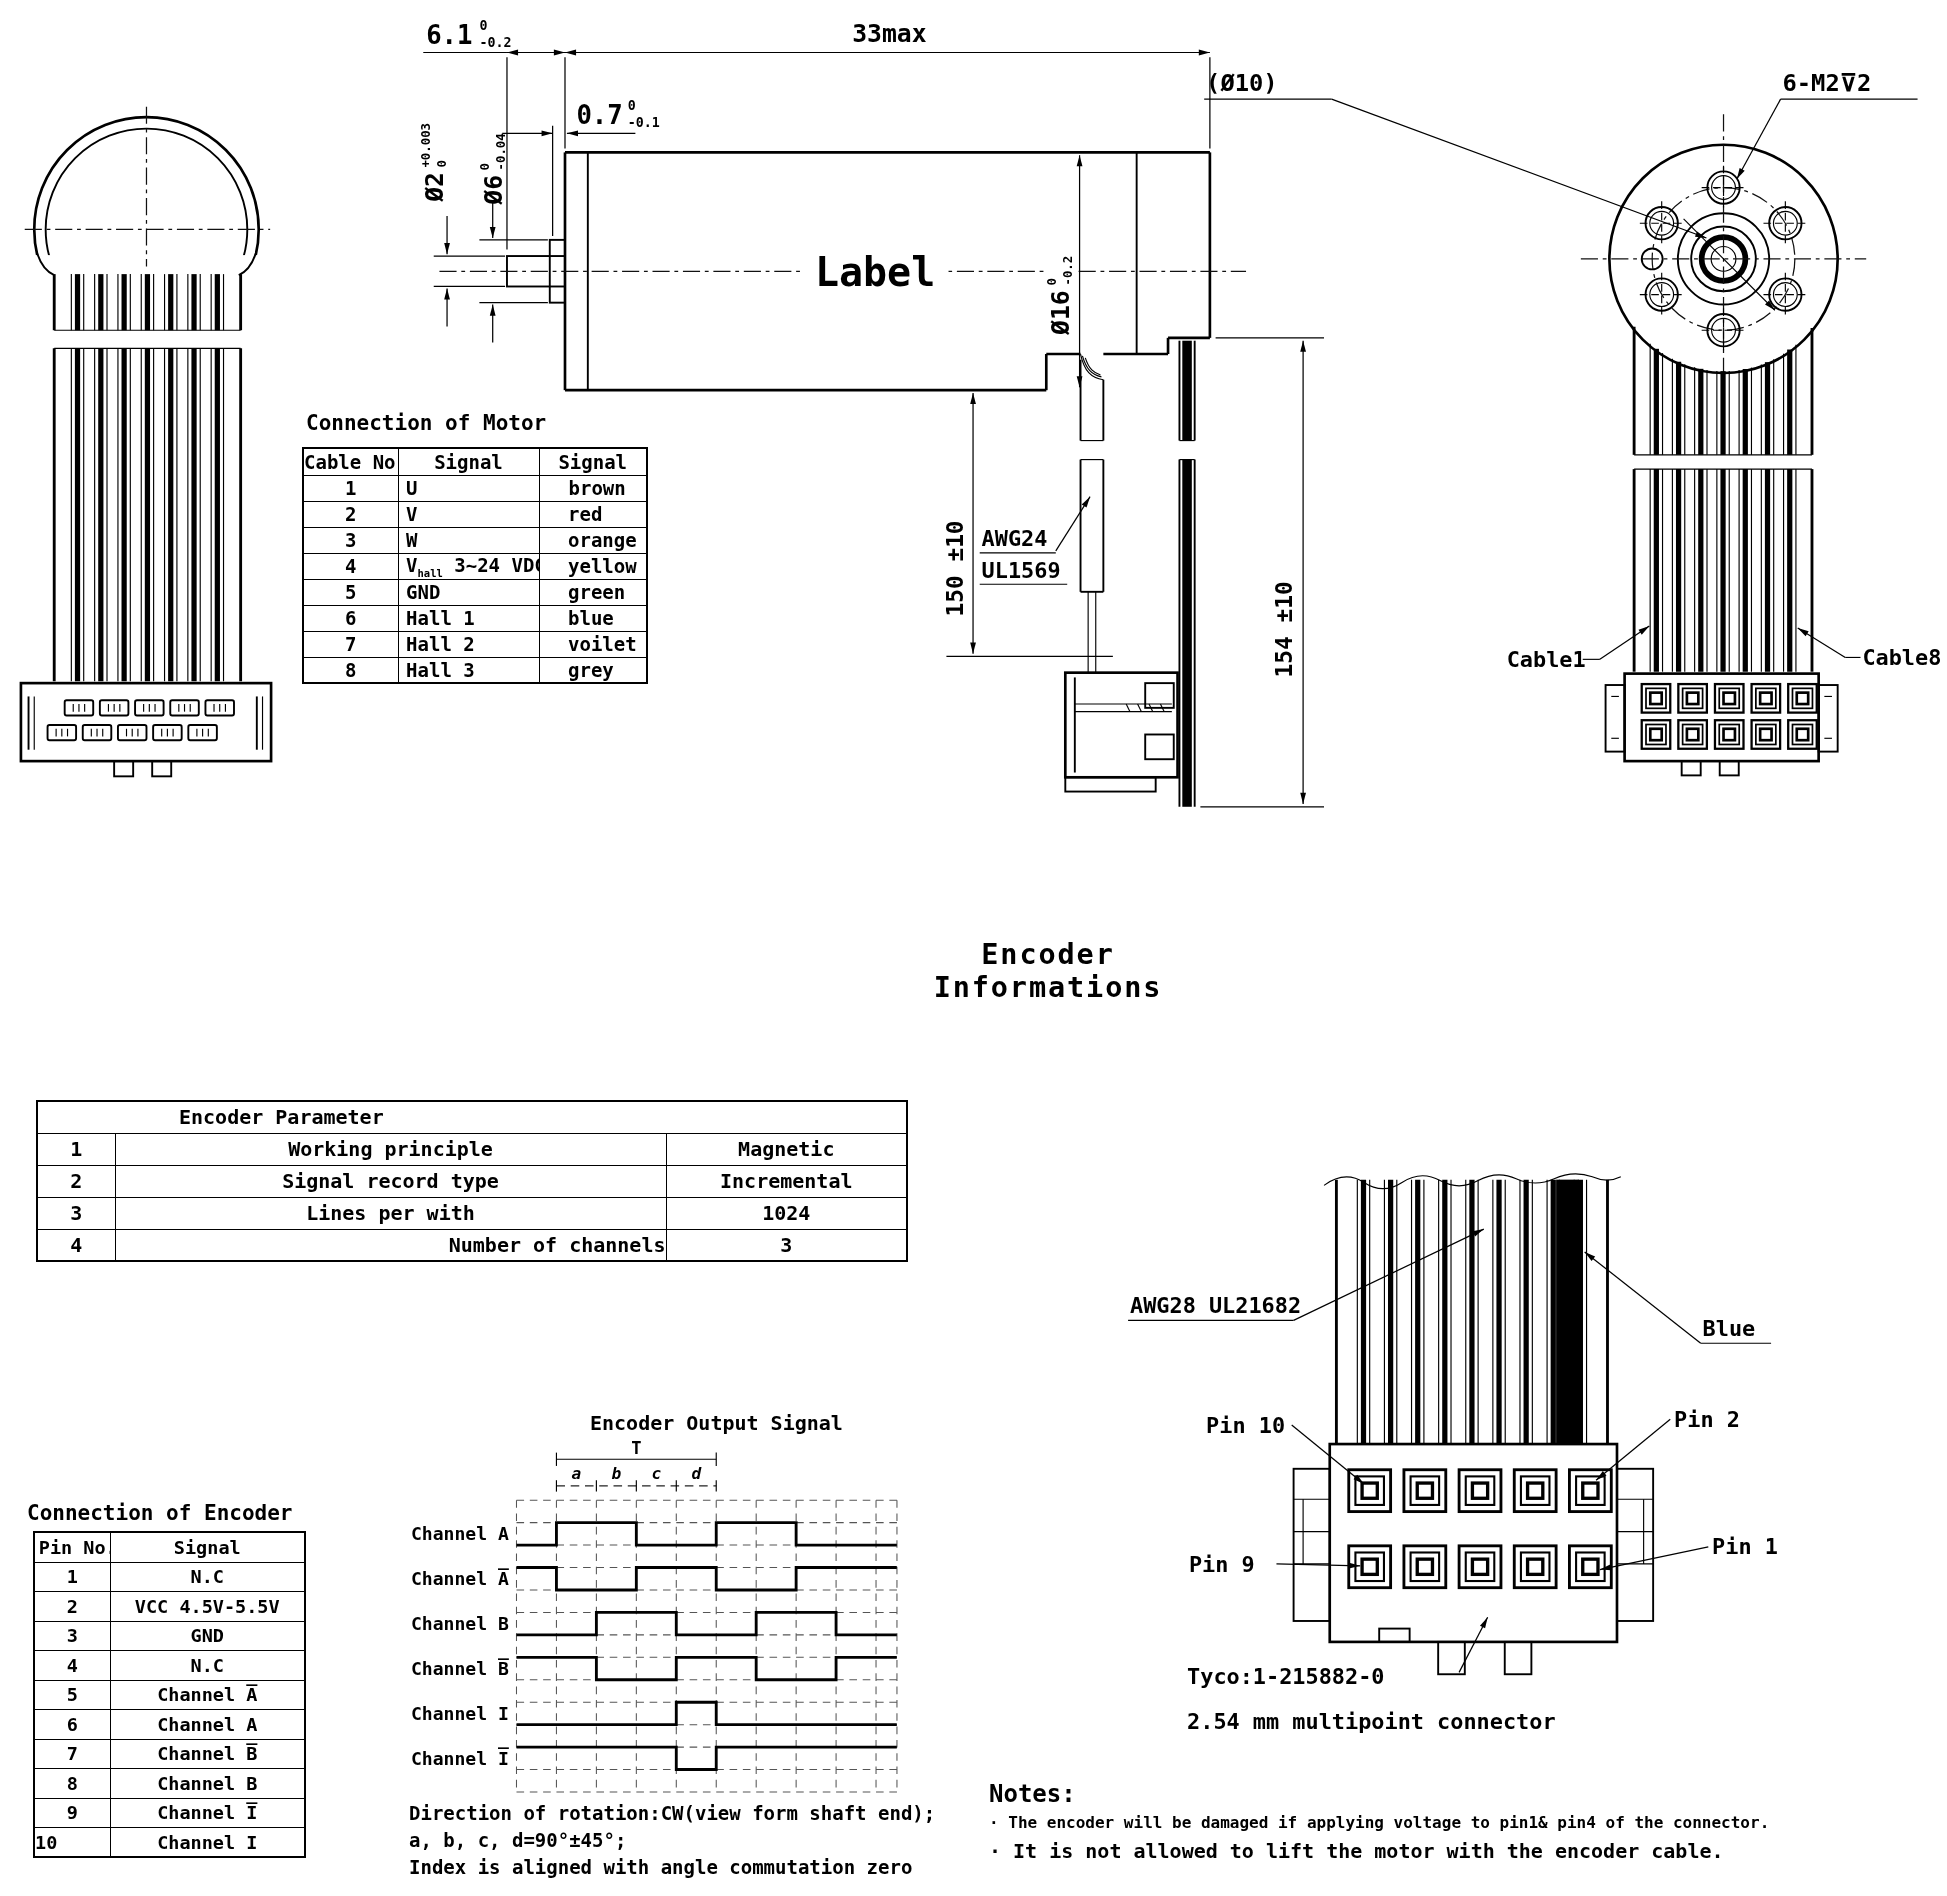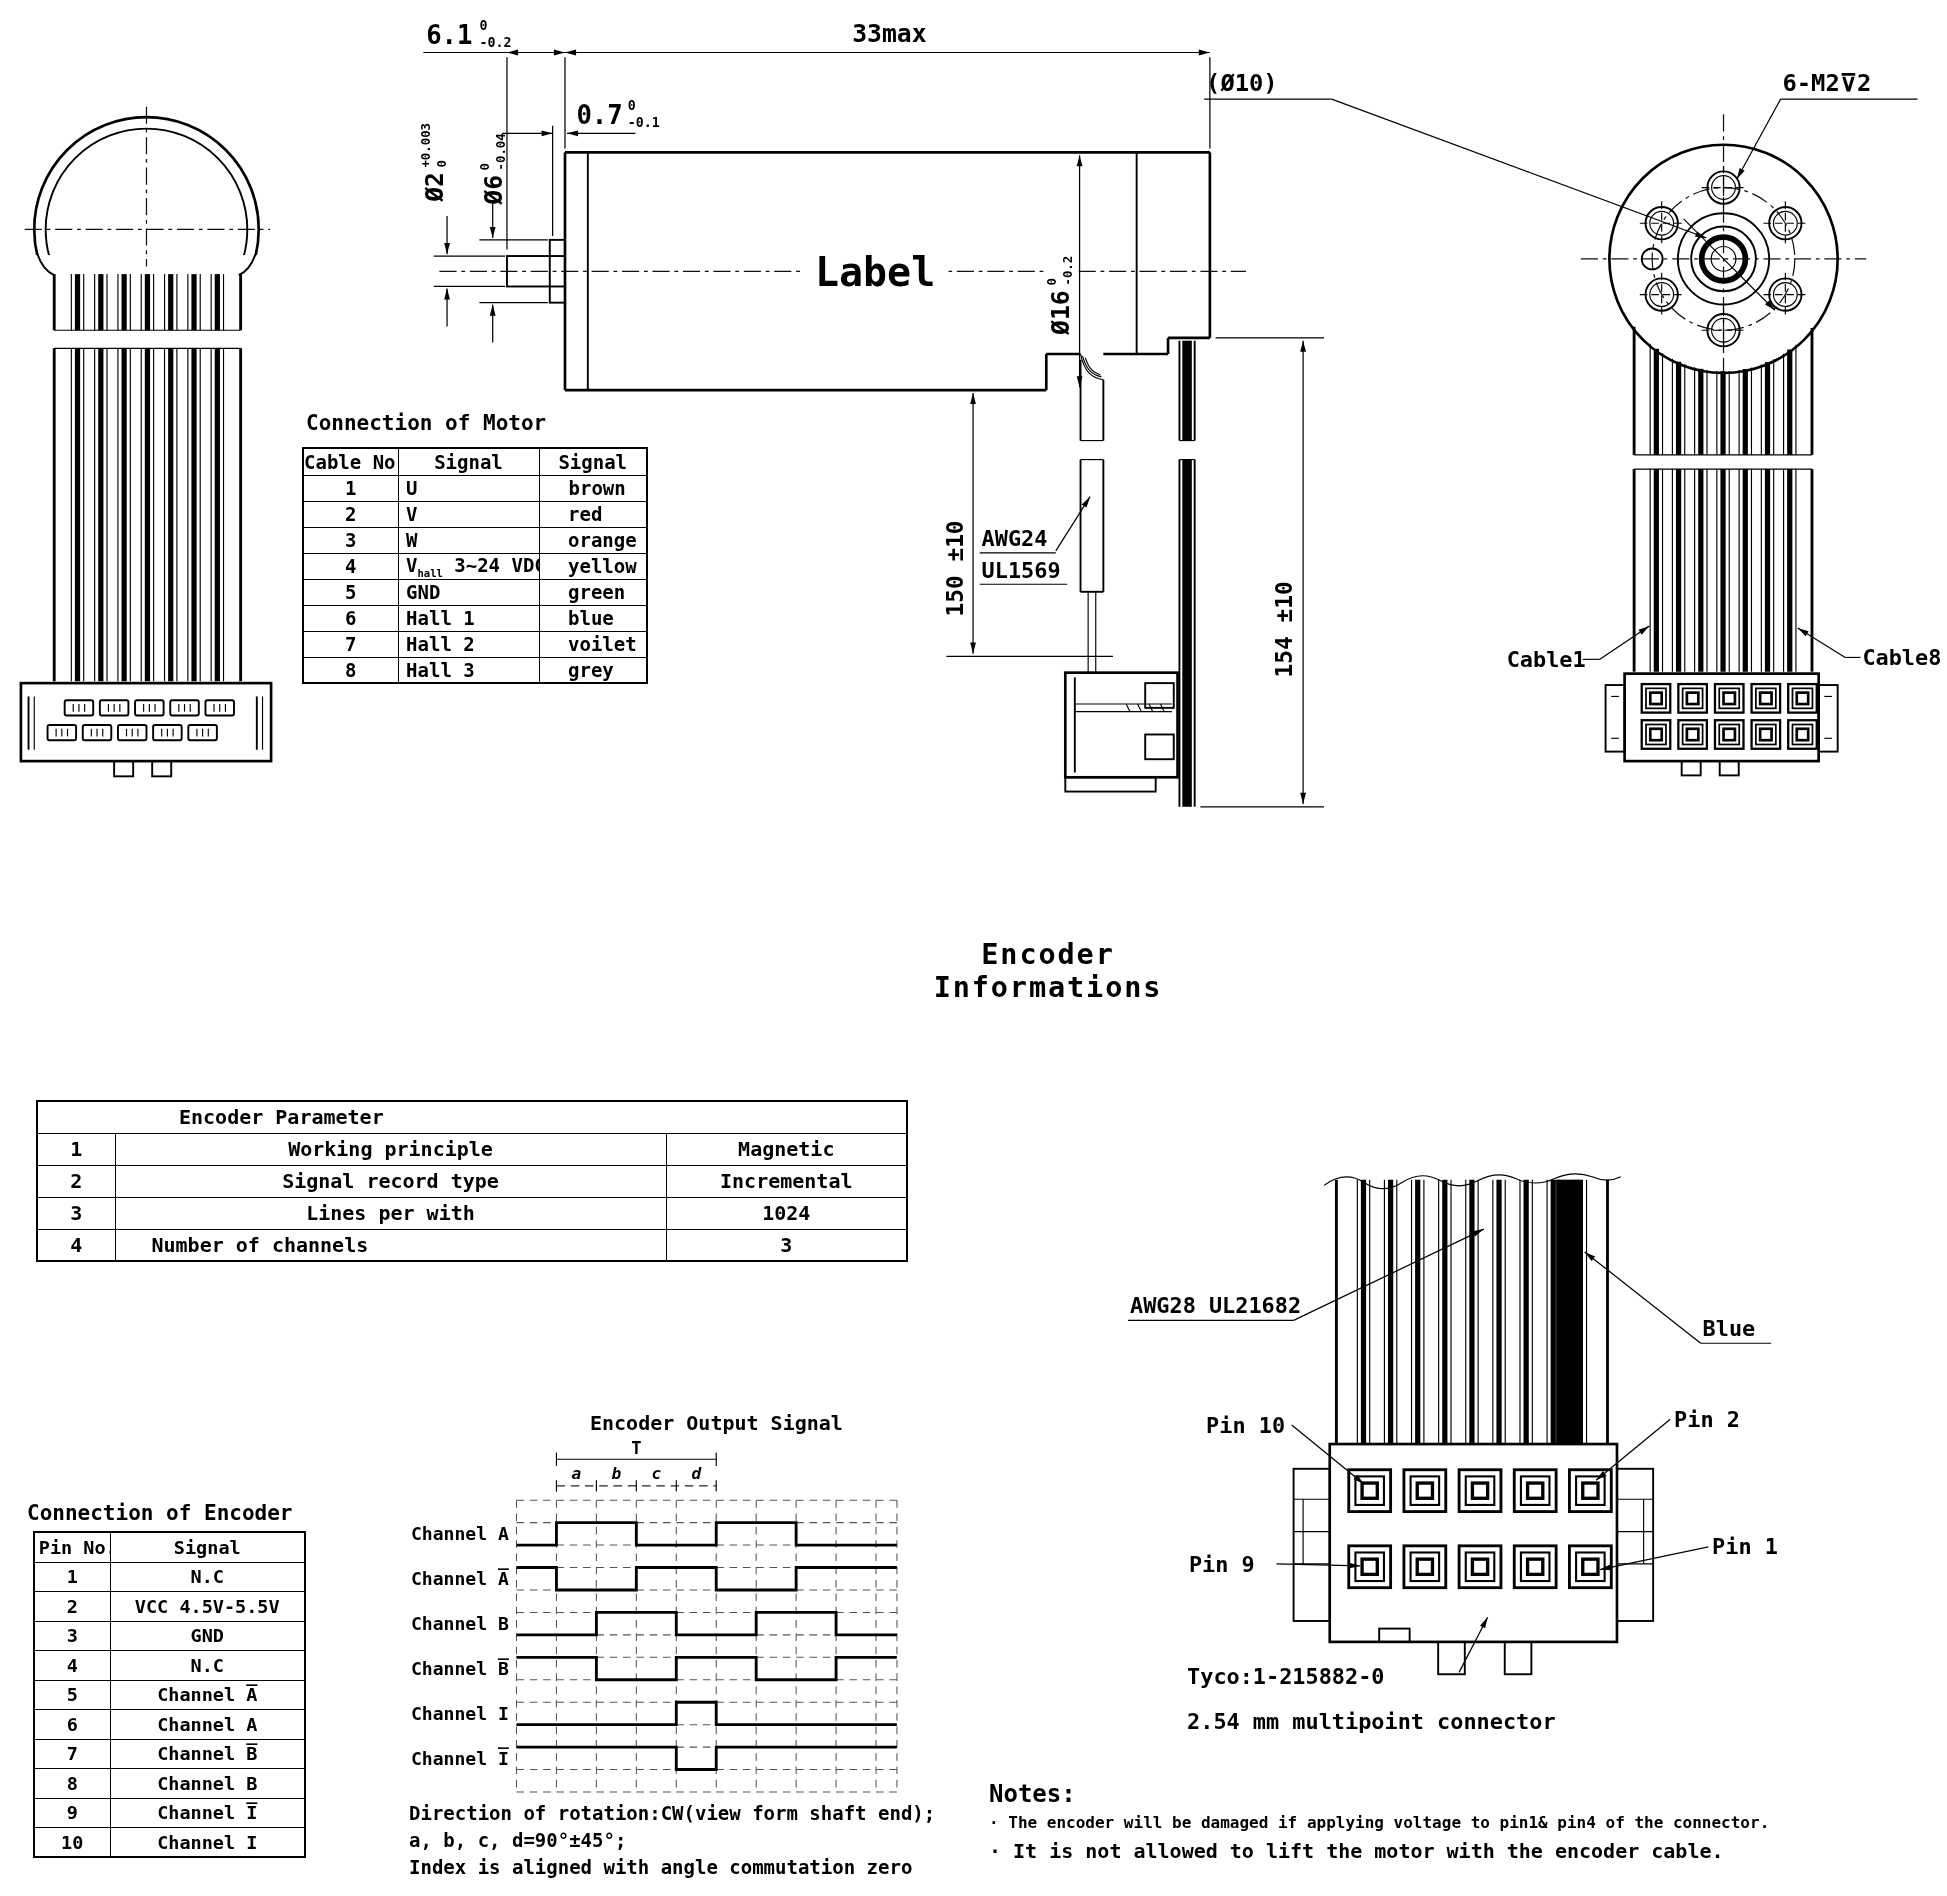--- a/index.html
+++ b/index.html
@@ -711,21 +711,21 @@
           <td style="text-align:center;">Signal record type</td>
           <td style="text-align:center;">Incremental</td>
         </tr>
     <tr style="height:32px;">
           <td style="text-align:center;">3</td>
           <td style="text-align:center;">Lines per with</td>
           <td style="text-align:center;">1024</td>
         </tr>
     <tr style="height:32px;">
           <td style="text-align:center;">4</td>
-          <td style="text-align:left;padding-left:36px;">Number of channels</td>
+          <td style="text-align:right;">Number of channels</td>
           <td style="text-align:center;">3</td>
         </tr>
   </tbody>
     </table>
 
   <div class="abs ttl" style="left:27px;top:1501px;font-size:21px;">Connection of Encoder</div>
 
   <table class="dtable abs" style="left:33px;top:1531px;width:271px;font-size:18.5px;">
     <colgroup>
         <col style="width:76px">
@@ -766,21 +766,21 @@
         </tr>
     <tr style="height:29.5px;">
           <td style="text-align:center;">8</td>
           <td style="text-align:center;">Channel B</td>
         </tr>
     <tr style="height:29.5px;">
           <td style="text-align:center;">9</td>
           <td style="text-align:center;">Channel I̅</td>
         </tr>
     <tr style="height:29.5px;">
-          <td style="text-align:center;">10</td>
+          <td style="">10</td>
           <td style="text-align:center;">Channel I</td>
         </tr>
   </tbody>
     </table>
 
   <div class="abs ttl" style="left:590px;top:1411px;font-size:20px;">Encoder Output Signal</div>
 
   <div class="abs" style="left:409px;top:1800px;font-size:19px;line-height:27px;font-weight:bold;">
     <div>Direction of rotation:CW(view form shaft end);</div>
     <div>a, b, c, d=90°±45°;</div>

